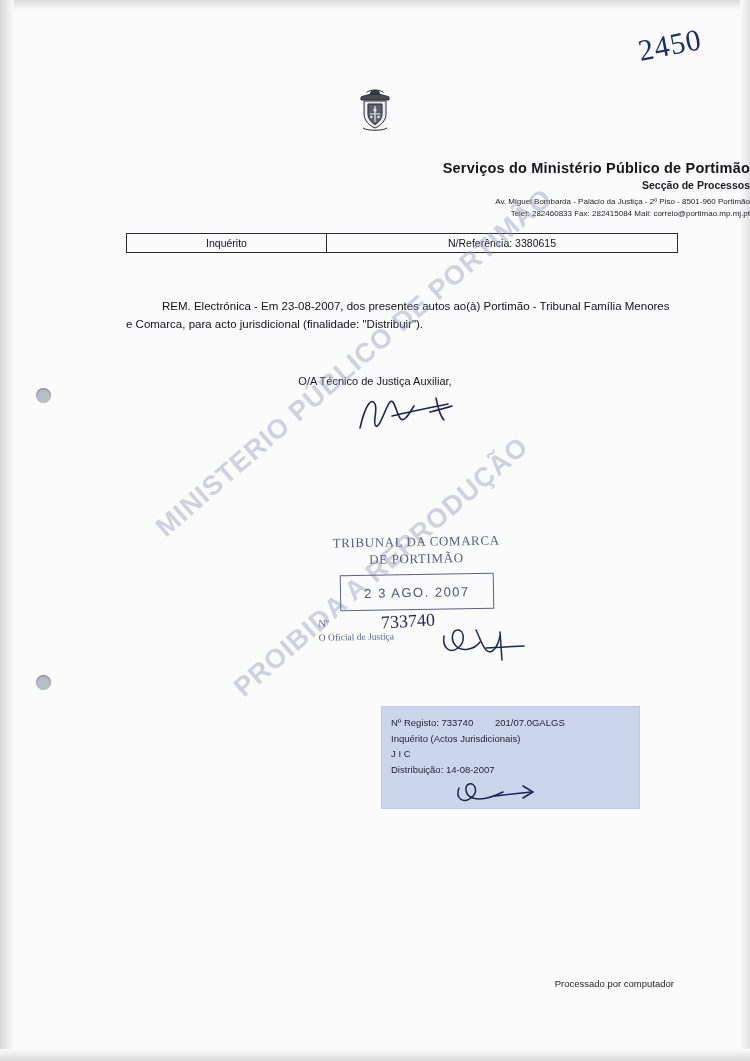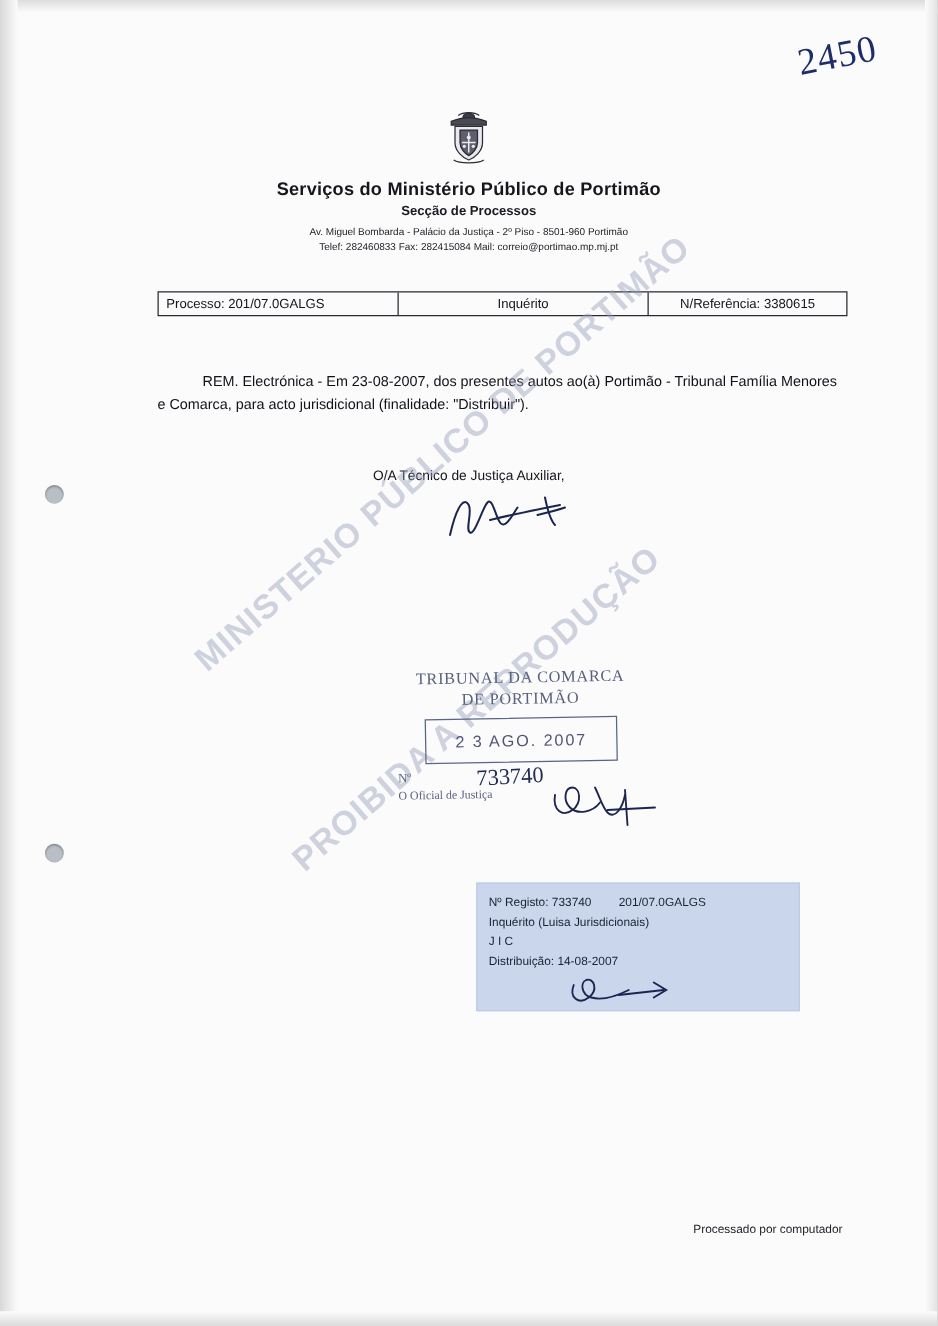--- a/index.html
+++ b/index.html
@@ -71,22 +71,22 @@
     top: 88px;
     transform: translateX(-50%);
     width: 40px;
     height: 44px;
   }
 
   .header-block {
     position: absolute;
     left: 0;
     right: 0;
-    top: 144px;
-    text-align: center;
+    top: 160px;
+    text-align: right;
   }
   .org-title {
     font-size: 14.5px;
     font-weight: bold;
     color: #16161c;
     letter-spacing: 0.2px;
   }
   .org-sub {
     font-size: 10.5px;
     font-weight: bold;
@@ -317,21 +317,20 @@
   <div class="header-block">
     <div class="org-title">Serviços do Ministério Público de Portimão</div>
     <div class="org-sub">Secção de Processos</div>
     <div class="org-addr">
       <div>Av. Miguel Bombarda - Palácio da Justiça - 2º Piso - 8501-960 Portimão</div>
       <div>Telef: 282460833   Fax: 282415084 Mail: correio@portimao.mp.mj.pt</div>
     </div>
   </div>
 
   <div class="ref-table">
-    <div class="ref-cell c1">Processo: 201/07.0GALGS</div>
     <div class="ref-cell c2">Inquérito</div>
     <div class="ref-cell c3">N/Referência: 3380615</div>
   </div>
 
   <div class="body-par">
     <span class="indent"></span><span>REM. Electrónica - Em 23-08-2007, dos presentes autos ao(à) Portimão - Tribunal Família Menores e Comarca, para acto jurisdicional (finalidade: "Distribuir").</span>
   </div>
 
   <div class="signer-role">O/A Técnico de Justiça Auxiliar,</div>
 
@@ -370,21 +369,21 @@
       </g>
     </svg>
   </div>
 
   <div class="reg-label">
     <div class="reg-inner">
       <div class="reg-row1">
         <span class="r1a">Nº Registo: 733740</span>
         <span>201/07.0GALGS</span>
       </div>
-      <div>Inquérito (Luisa Jurisdicionais)</div>
+      <div>Inquérito (Actos Jurisdicionais)</div>
       <div>J I C</div>
       <div>Distribuição: 14-08-2007</div>
     </div>
   </div>
 
   <div class="reg-scribble">
     <svg viewBox="0 0 86 28" width="86" height="28" aria-hidden="true">
       <g fill="none" stroke="#1b2550" stroke-width="1.5" stroke-linecap="round">
         <path d="M4 10 C0 20, 8 26, 16 20 C24 14, 20 4, 14 6 C9 8, 10 18, 18 20 C28 23, 40 18, 48 14"></path>
         <path d="M40 18 L76 14"></path>

